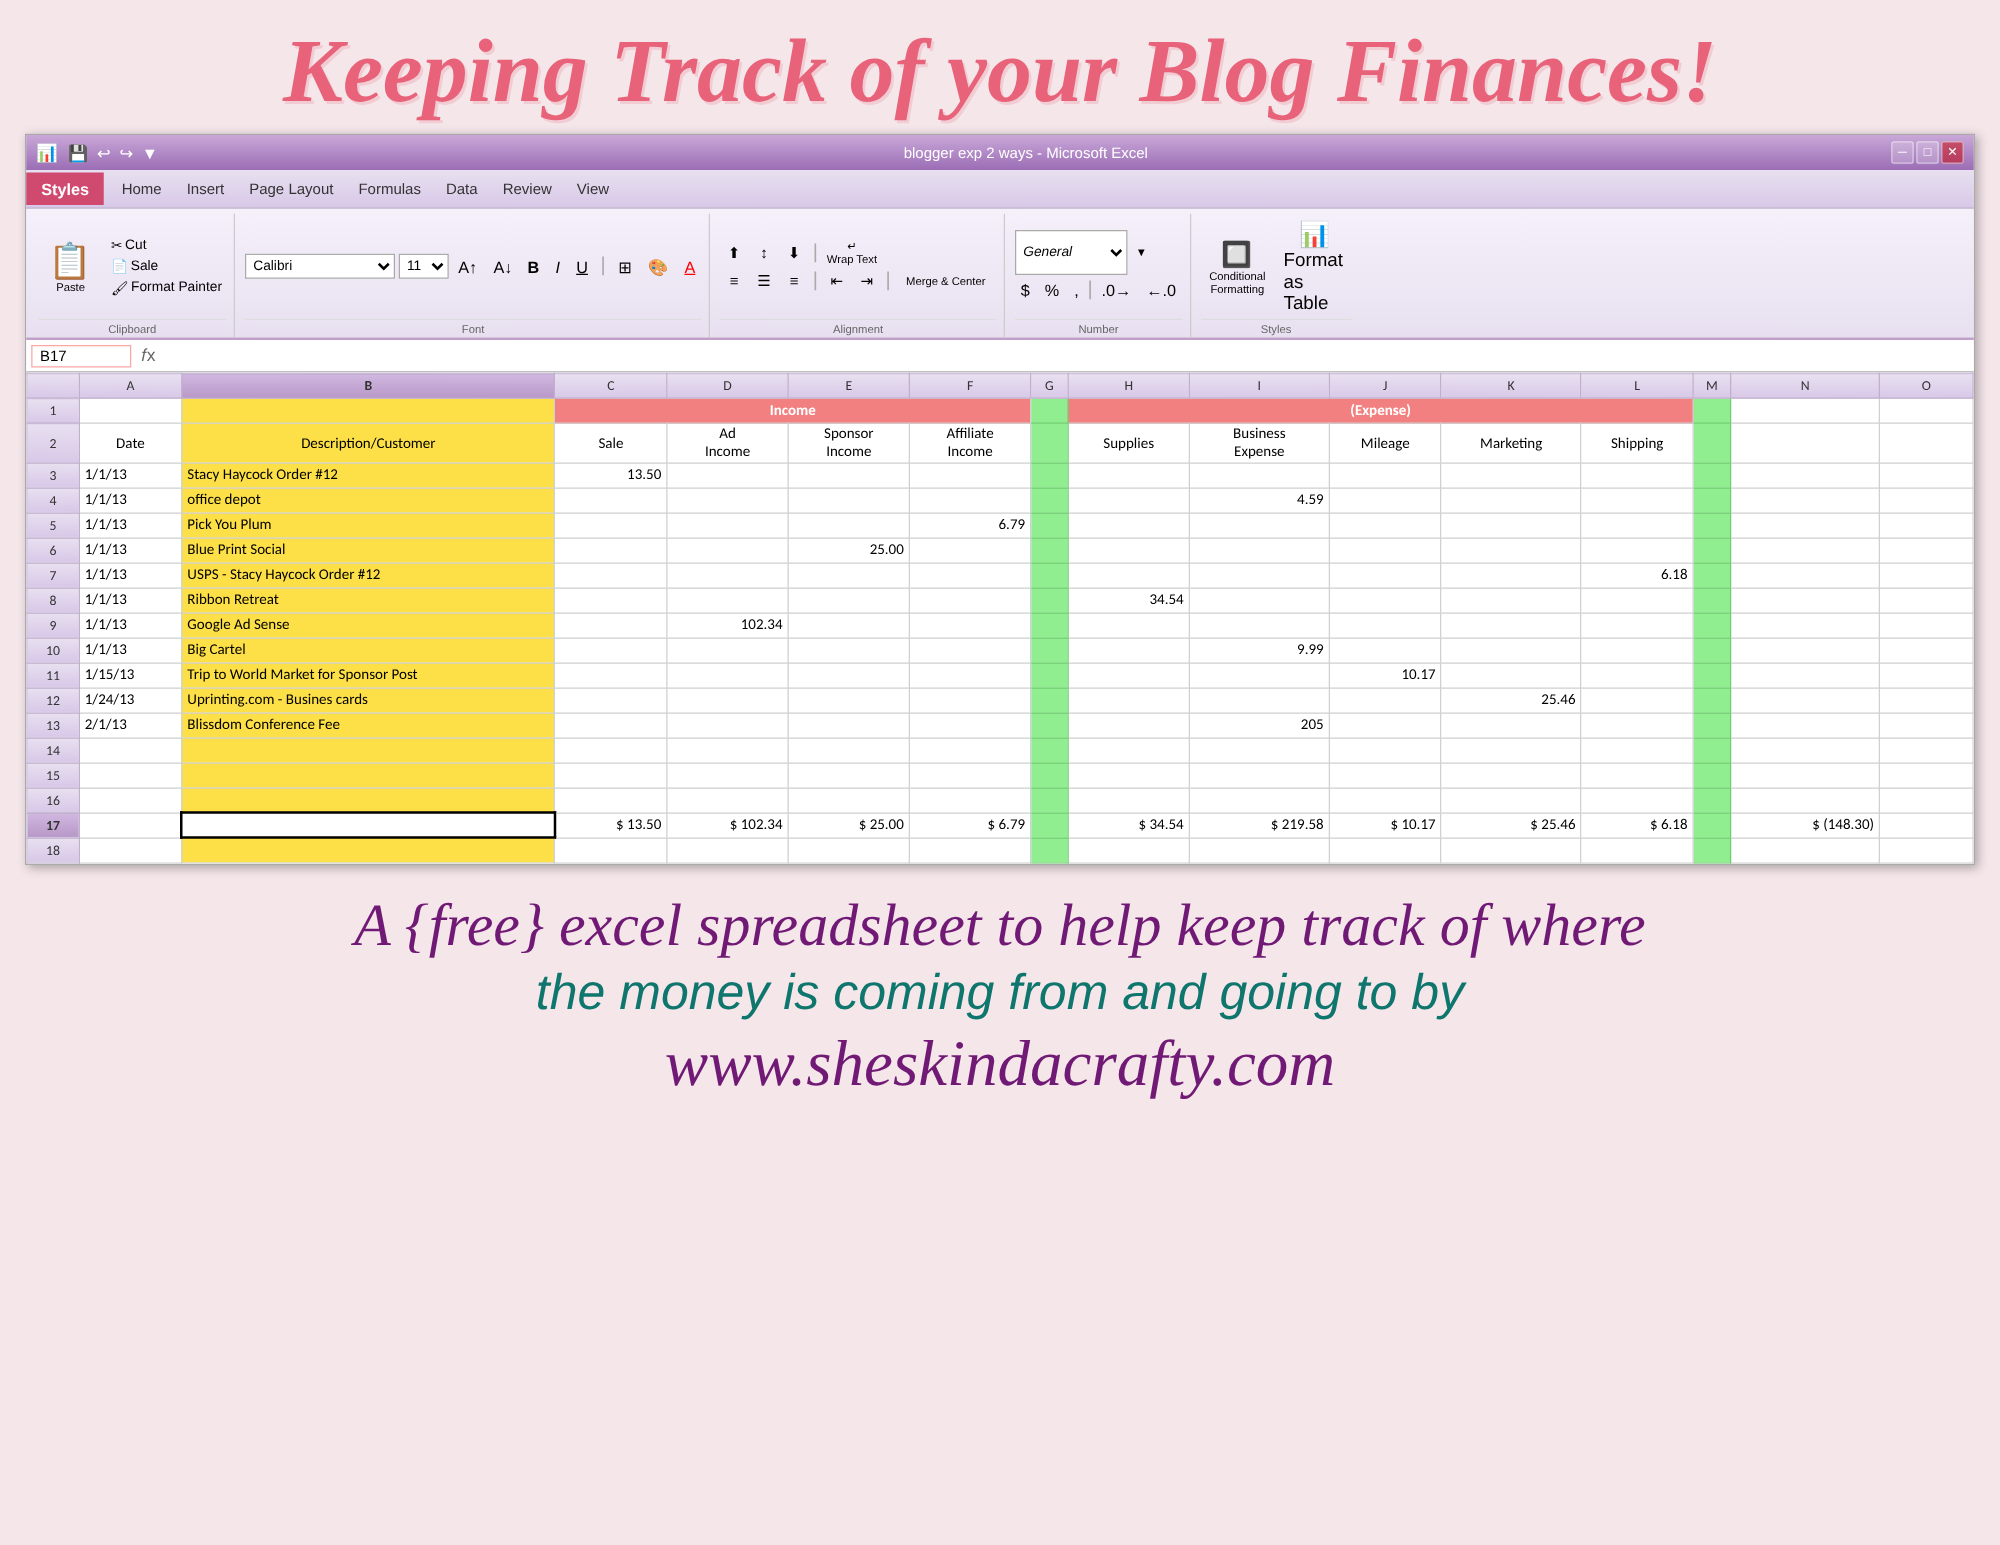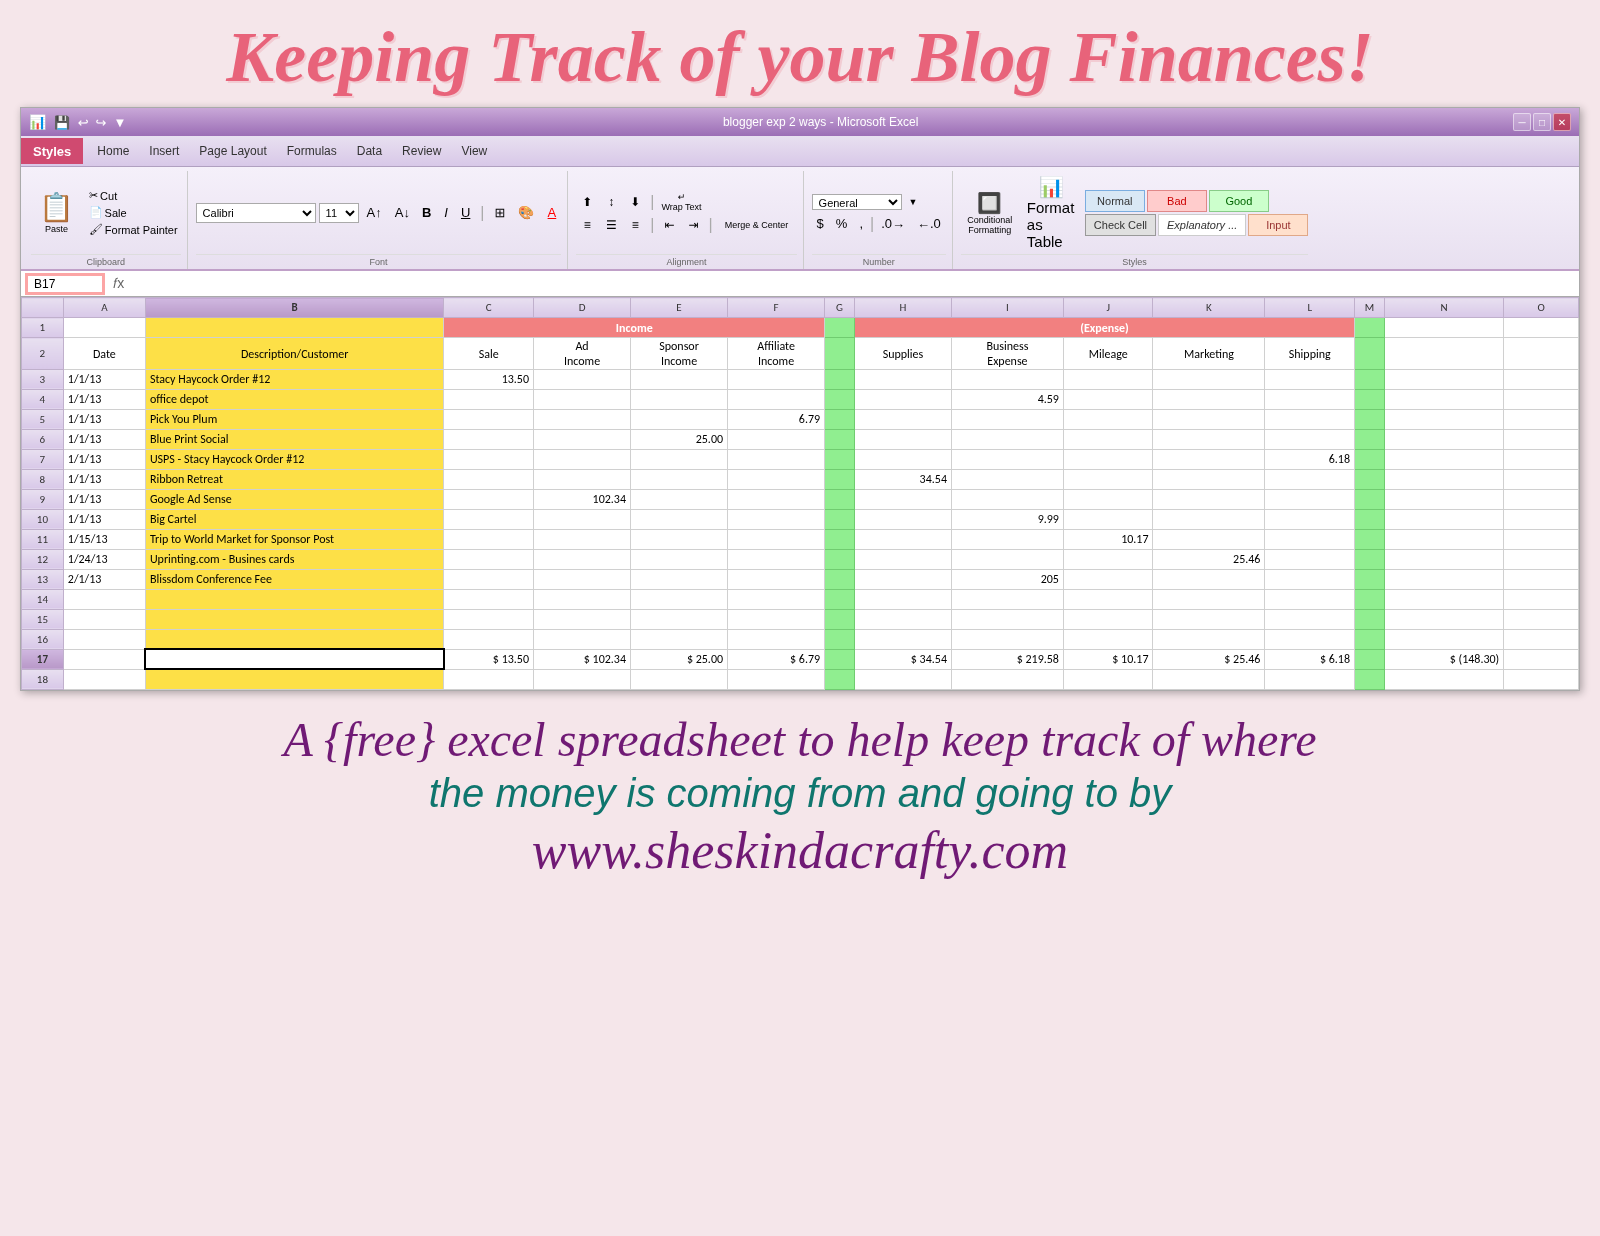--- a/index.html
+++ b/index.html
@@ -214,21 +214,21 @@
     .formula-bar {
       display: flex;
       align-items: center;
       background: white;
       border-bottom: 1px solid #aaa;
       padding: 2px 4px;
       gap: 4px;
       height: 26px;
     }
     .cell-ref {
-      border: 3px solid #fca5a5;
+      border: 1px solid #fca5a5;
       padding: 1px 6px;
       font-size: 12px;
       width: 80px;
       background: white;
     }
     .formula-icon { font-size: 14px; color: #666; padding: 0 4px; }
     .formula-input { flex: 1; border: none; outline: none; font-size: 12px; }
 
     
     .spreadsheet {
@@ -358,22 +358,23 @@
     .number-row {
       display: flex;
       align-items: center;
       gap: 2px;
     }
     .number-select {
       border: 1px solid #aaa;
       background: white;
       font-size: 11px;
       padding: 1px 2px;
-      height: 16px;
+      height: 36px;
       width: 90px;
+      font-style: italic;
     }
 
     .cond-format-btn {
       display: flex;
       flex-direction: column;
       align-items: center;
       font-size: 9px;
       cursor: pointer;
       padding: 2px 4px;
       min-width: 50px;
@@ -560,32 +561,20 @@
       <div class="ribbon-group">
         <div class="ribbon-group-content">
           <div class="cond-format-btn">
             <span class="icon">🔲</span>
             <span style="font-size:9px;max-width:50px;text-align:center;">Conditional Formatting</span>
           </div>
           <div class="cond-format-btn">
             <span class="icon">📊</span>
             <span style="font-size:15px;max-width:50px;text-align:left;">Format as Table</span>
           </div>
-          <div class="styles-section">
-            <div class="styles-row1" style="gap:2px;margin-bottom:2px;">
-              <div class="style-box style-normal">Normal</div>
-              <div class="style-box style-bad">Bad</div>
-              <div class="style-box style-good">Good</div>
-            </div>
-            <div class="styles-row2" style="gap:2px;">
-              <div class="style-box style-check">Check Cell</div>
-              <div class="style-box style-explanatory">Explanatory ...</div>
-              <div class="style-box style-input">Input</div>
-            </div>
-          </div>
         </div>
         <div class="ribbon-group-label">Styles</div>
       </div>
 
     </div>
   </div>
 
   <div class="formula-bar">
     <div class="cell-ref">B17</div>
     <span class="formula-icon">𝑓x</span>

